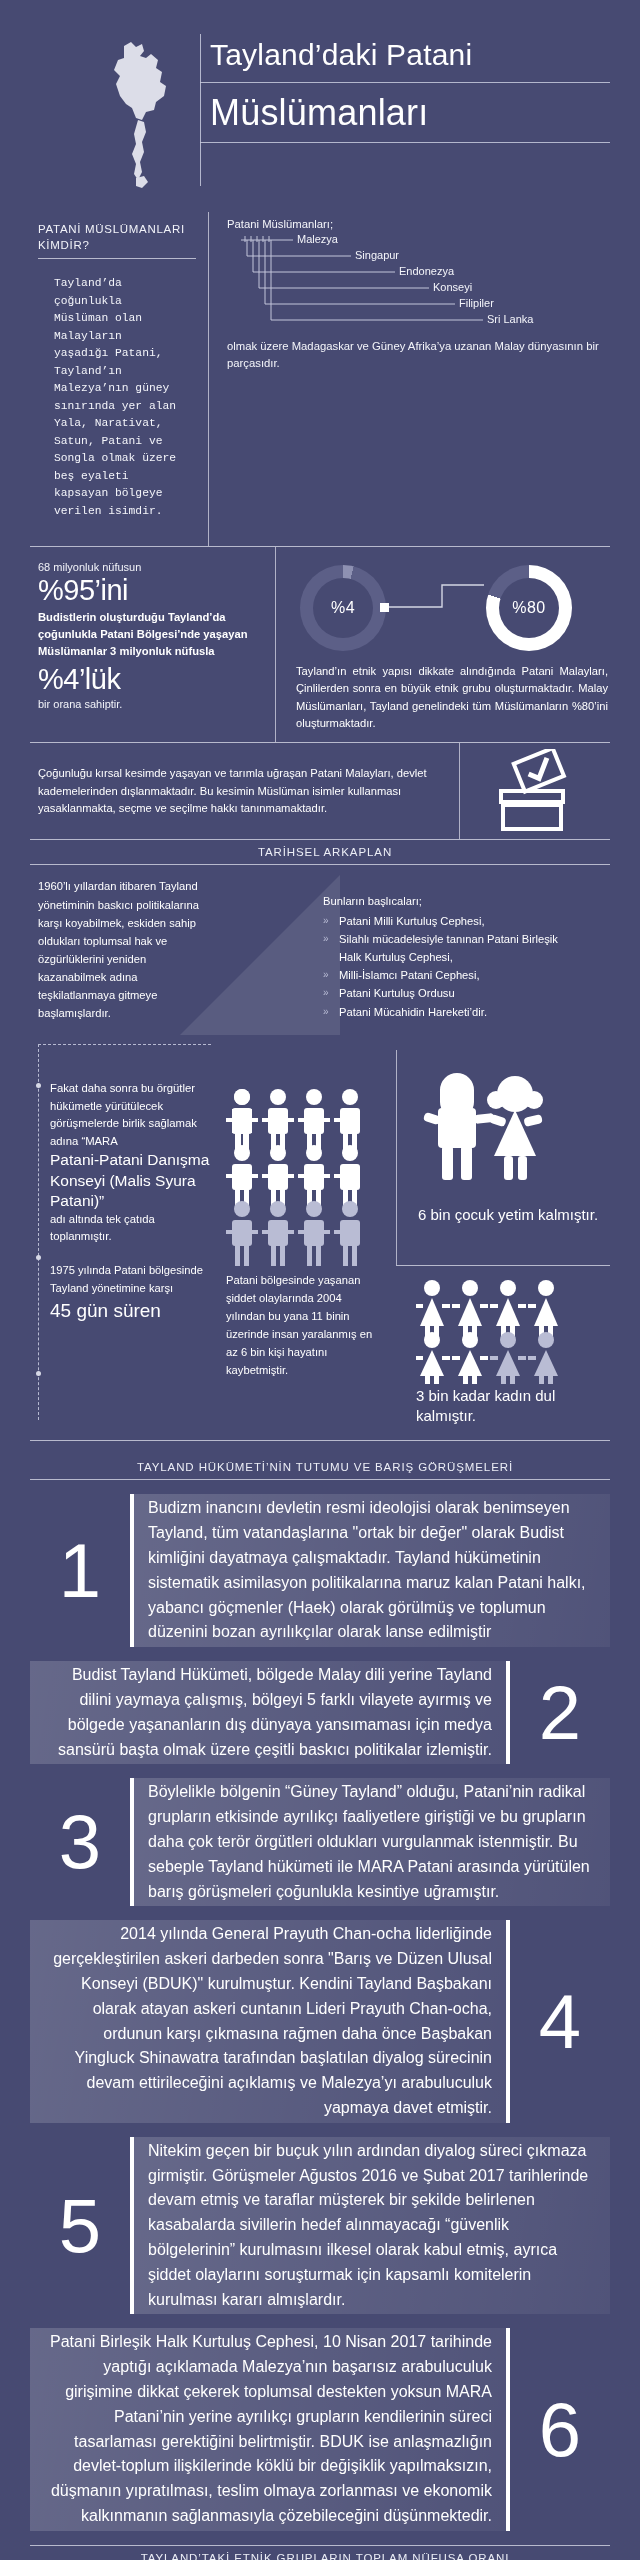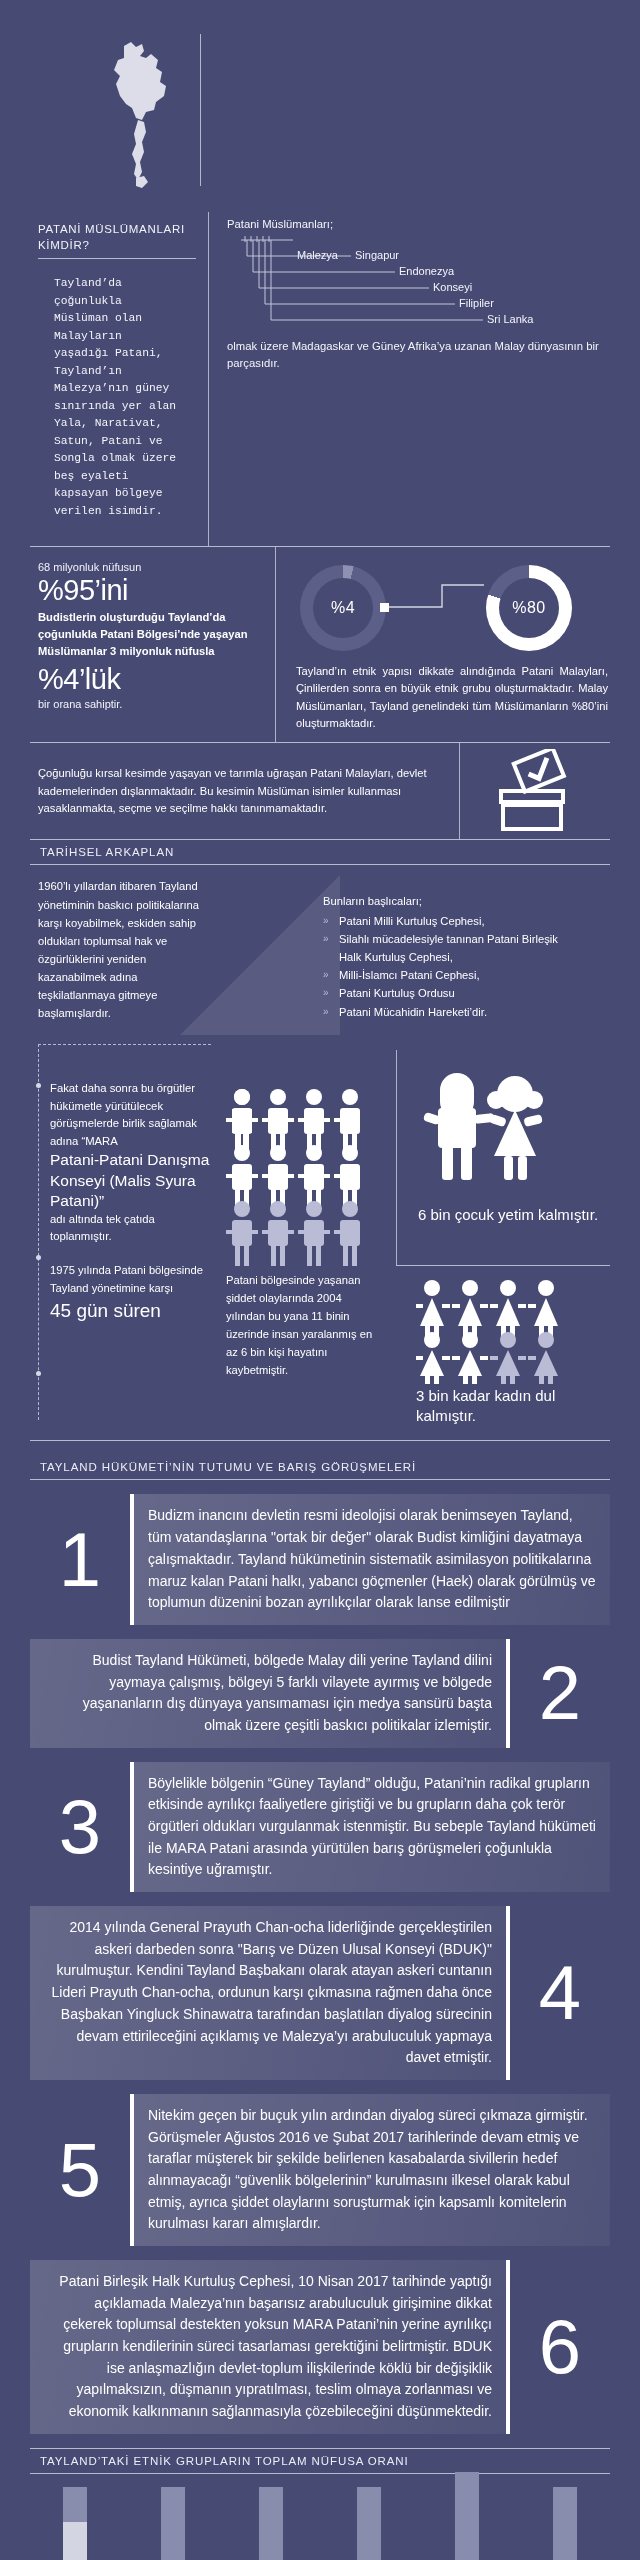--- a/index.html
+++ b/index.html
@@ -18,21 +18,21 @@
   .map-wrap{position:absolute;left:96px;top:38px;width:90px;height:150px;}
   .title-block{position:absolute;left:200px;top:34px;width:410px;}
   .title-rule{height:1px;background:#c8cadd;opacity:.85;width:100%;}
   .title-line1{font-size:30px;font-weight:400;letter-spacing:.2px;padding:4px 0 10px 10px;color:#fff;}
   .title-line2{font-size:36px;font-weight:400;letter-spacing:.2px;padding:9px 0 8px 10px;color:#fff;}
   .title-vline{position:absolute;left:200px;top:34px;width:1px;height:152px;background:#c8cadd;opacity:.85;}
 
   
   .hrule{height:1px;background:#d4d6e4;opacity:.8;}
   .vrule{width:1px;background:#d4d6e4;opacity:.75;}
-  .sec-label{font-size:11.5px;letter-spacing:.9px;color:#eceef6;padding:6px 0 6px 10px;}
+  .sec-label{font-size:11.5px;letter-spacing:.9px;color:#eceef6;padding:6px 0 6px 10px;text-align:center;}
 
   
   .who{position:relative;margin:4px 30px 0 30px;}
   .who-body{display:flex;}
   .who-left{width:178px;padding:8px 12px 10px 8px;box-sizing:border-box;}
   .who-left h3{font-size:11.5px;font-weight:400;letter-spacing:.7px;margin:2px 0 5px 0;line-height:1.35;color:#f2f3f9;}
   .who-left .urule{height:1px;background:#d4d6e4;opacity:.8;margin-bottom:7px;}
   .who-left p{font-size:11.3px;line-height:1.55;margin:16px;color:#f4f5fa;font-family:Liberation Mono, monospace;}
   .who-right{flex:1;padding:6px 4px 6px 18px;box-sizing:border-box;}
   .who-right .lead{font-size:11.3px;margin:0 0 2px 0;color:#f4f5fa;}
@@ -89,21 +89,21 @@
   .ts75{position:absolute;left:20px;top:222px;width:165px;}
   .ts75 p{margin:0;font-size:11.2px;line-height:1.6;}
   .ts75 .emph{font-size:19px;line-height:1.35;display:block;}
 
   
   .nums{margin:0 30px;}
   .nblock{display:flex;align-items:stretch;margin:0 0 14px 0;}
   .nblock.left-num{flex-direction:row;}
   .nblock.right-num{flex-direction:row-reverse;}
   .nfig{width:100px;display:flex;align-items:center;justify-content:center;font-size:76px;line-height:1;color:#ffffff;font-weight:400;}
-  .ncard{flex:1;background:linear-gradient(100deg,rgba(255,255,255,.17),rgba(255,255,255,.05));padding:11px 14px;font-size:14px;line-height:1.55;box-sizing:border-box;}
+  .ncard{flex:1;background:linear-gradient(100deg,rgba(255,255,255,.17),rgba(255,255,255,.05));padding:2px 14px;font-size:16px;line-height:1.55;box-sizing:border-box;}
   .left-num .ncard{border-left:4px solid #ffffff;text-align:left;}
   .right-num .ncard{border-right:4px solid #ffffff;text-align:right;}
 
   
   .chart-sec{margin:6px 30px 0 30px;}
   .chart-area{display:flex;justify-content:space-between;align-items:flex-end;padding:18px 6px 0 6px;height:210px;box-sizing:border-box;}
   .bar-col{width:78px;display:flex;flex-direction:column;align-items:center;}
   .tube{width:24px;height:152px;background:#888cad;position:relative;display:flex;flex-direction:column;justify-content:flex-end;}
   .fill{width:100%;background:#d3d5e3;}
   .bar-val{font-size:14px;margin-top:9px;white-space:nowrap;}
@@ -121,20 +121,26 @@
 
   <div class="header">
     <div class="map-wrap">
       <svg width="90" height="150" viewBox="0 0 90 150">
         <path fill="#dcdde8" d="M28 8 L35 4 L40 9 L46 6 L48 13 L44 18 L50 20 L55 16 L62 22 L60 30 L66 34 L64 44 L70 48 L68 58 L60 64 L58 72 L50 74 L46 82 L40 80 L36 70 L30 66 L24 58 L20 46 L24 38 L18 32 L22 22 L28 20 Z"></path>
         <path fill="#dcdde8" d="M42 82 L48 84 L50 94 L46 104 L48 114 L44 124 L46 134 L42 142 L38 136 L40 126 L36 116 L40 106 L38 96 Z"></path>
         <path fill="#dcdde8" d="M40 140 L48 138 L52 144 L46 150 L40 148 Z"></path>
       </svg>
     </div>
     <div class="title-vline"></div>
+    <div class="title-block">
+      <div class="title-line1">Tayland’daki Patani</div>
+      <div class="title-rule"></div>
+      <div class="title-line2">Müslümanları</div>
+      <div class="title-rule"></div>
+    </div>
   </div>
 
   <div class="who">
     <div class="who-body">
       <div class="who-left">
         <h3>PATANİ MÜSLÜMANLARI KİMDİR?</h3>
         <div class="urule"></div>
         <p>Tayland’da çoğunlukla Müslüman olan Malayların yaşadığı Patani, Tayland’ın Malezya’nın güney sınırında yer alan Yala, Narativat, Satun, Patani ve Songla olmak üzere beş eyaleti kapsayan bölgeye verilen isimdir.</p>
       </div>
       <div class="vrule"></div>
@@ -145,21 +151,21 @@
             <g stroke="#c3c5da" stroke-width="1" fill="none">
               <path d="M12 4 V10 M18 4 V10 M24 4 V10 M30 4 V10 M36 4 V10"></path>
               <path d="M8 8 H60"></path>
               <path d="M14 8 V24 H118"></path>
               <path d="M20 8 V40 H162"></path>
               <path d="M26 8 V56 H196"></path>
               <path d="M32 8 V72 H222"></path>
               <path d="M38 8 V88 H250"></path>
             </g>
           </svg>
-          <span class="lbl" style="left:64px;top:17px;text-align:right;">Malezya</span>
+          <span class="lbl" style="left:64px;top:1px;text-align:right;">Malezya</span>
           <span class="lbl" style="left:122px;top:17px;">Singapur</span>
           <span class="lbl" style="left:166px;top:33px;">Endonezya</span>
           <span class="lbl" style="left:200px;top:49px;">Konseyi</span>
           <span class="lbl" style="left:226px;top:65px;">Filipiler</span>
           <span class="lbl" style="left:254px;top:81px;">Sri Lanka</span>
         </div>
         <p class="tail">olmak üzere Madagaskar ve Güney Afrika’ya uzanan Malay dünyasının bir parçasıdır.</p>
       </div>
     </div>
     <div class="hrule"></div>

